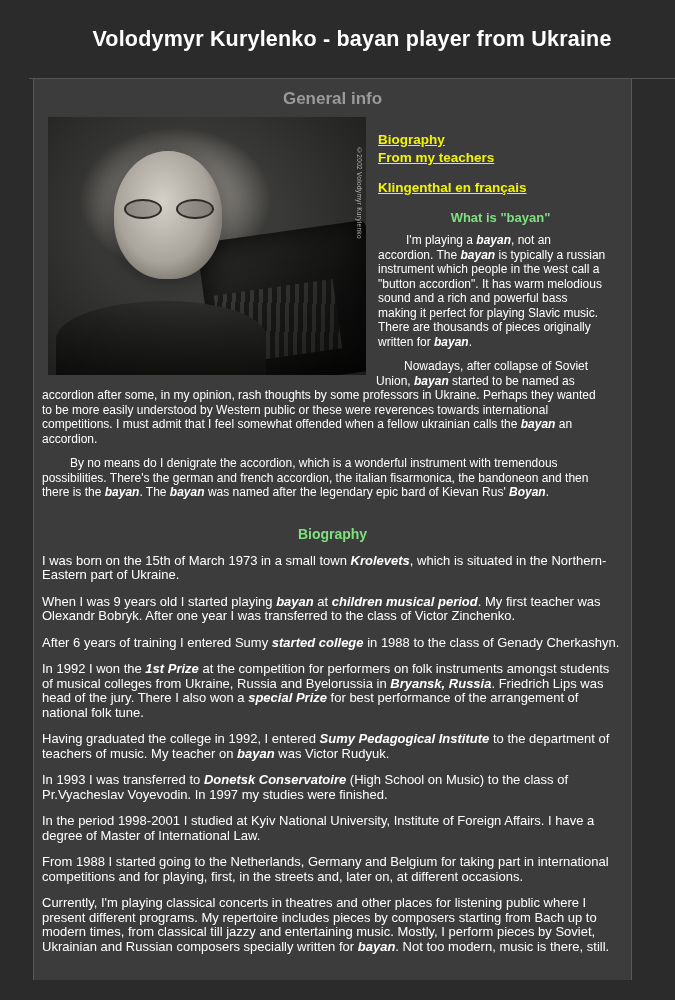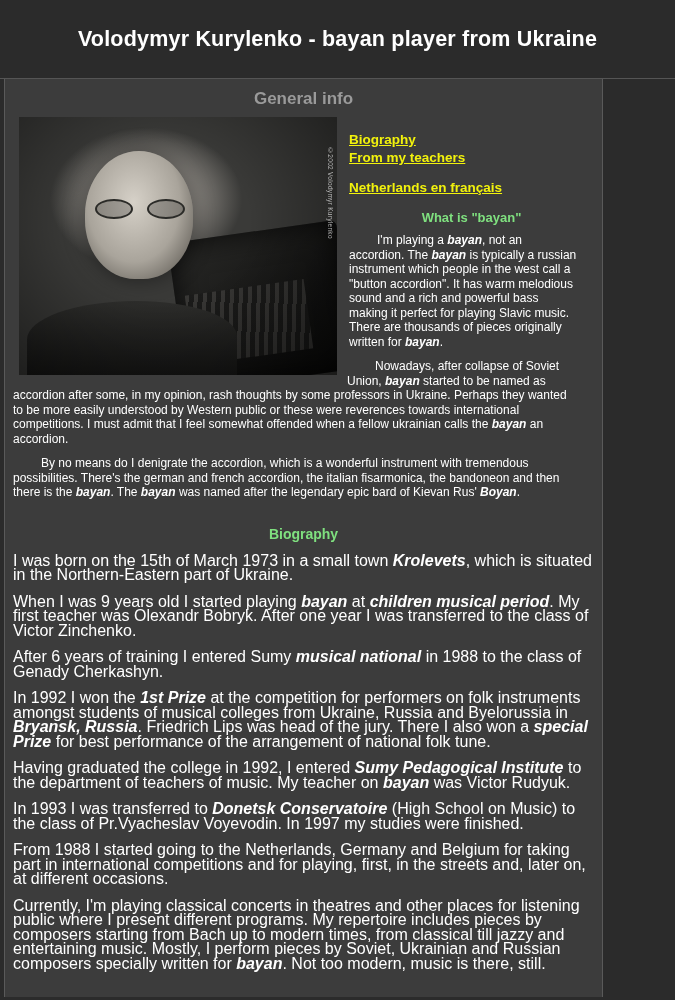--- a/index.html
+++ b/index.html
@@ -12,20 +12,21 @@
     font-family: "Liberation Sans", sans-serif;
     color: #ffffff;
     font-size: 12px;
   }
   .page {
     width: 675px;
     min-height: 1000px;
     background: #2b2b2b;
     position: relative;
     box-sizing: border-box;
+    padding-left: 29px;
   }
   .header {
     height: 78px;
     background: #2b2b2b;
     display: flex;
     align-items: center;
     justify-content: center;
     border-bottom: 1px solid #555;
   }
   .header h1 {
@@ -183,21 +184,21 @@
   .bio-title {
     color: #7fe07f;
     font-weight: bold;
     font-size: 14px;
     text-align: center;
     margin: 16px 0 12px 0;
   }
   .bio p {
     margin: 0 0 12px 0;
     line-height: 14.5px;
-    font-size: 16px;
+    font-size: 13px;
   }
   b.i, .bi { font-weight: bold; font-style: italic; }
 </style>
 </head>
 <body>
 
 <div class="page">
 
   <div class="header">
     <h1>Volodymyr Kurylenko - bayan player from Ukraine</h1>
@@ -219,42 +220,43 @@
           <div class="vignette"></div>
         </div>
         <div class="photo-credit">©2002 Volodymyr Kurylenko</div>
       </div>
 
       <div class="right-col">
         <div class="links">
           <a href="#">Biography</a>
           <a href="#">From my teachers</a>
           <div class="gap"></div>
-          <a href="#">Netherlands en français</a>
+          <a href="#">Klingenthal en français</a>
         </div>
 
         <div class="subhead">What is "bayan"</div>
 
         <p class="body">I'm playing a <b class="i">bayan</b>, not an accordion. The <b class="i">bayan</b> is typically a russian instrument which people in the west call a "button accordion". It has warm melodious sound and a rich and powerful bass making it perfect for playing Slavic music. There are thousands of pieces originally written for <b class="i">bayan</b>.</p>
       </div>
 
       <p class="body">Nowadays, after collapse of Soviet Union, <b class="i">bayan</b> started to be named as accordion after some, in my opinion, rash thoughts by some professors in Ukraine. Perhaps they wanted to be more easily understood by Western public or these were reverences towards international competitions. I must admit that I feel somewhat offended when a fellow ukrainian calls the <b class="i">bayan</b> an accordion.</p>
 
       <div class="clear"></div>
 
       <p class="body">By no means do I denigrate the accordion, which is a wonderful instrument with tremendous possibilities. There's the german and french accordion, the italian fisarmonica, the bandoneon and then there is the <b class="i">bayan</b>. The <b class="i">bayan</b> was named after the legendary epic bard of Kievan Rus' <b class="i">Boyan</b>.</p>
     </div>
 
     <div class="bio-title">Biography</div>
 
     <div class="bio">
       <p>I was born on the 15th of March 1973 in a small town <b class="i">Krolevets</b>, which is situated in the Northern-Eastern part of Ukraine.</p>
       <p>When I was 9 years old I started playing <b class="i">bayan</b> at <b class="i">children musical period</b>. My first teacher was Olexandr Bobryk. After one year I was transferred to the class of Victor Zinchenko.</p>
-      <p>After 6 years of training I entered Sumy <b class="i">musical national</b> in 1988 to the class of Genady Cherkashyn.</p>
+      <p>After 6 years of training I entered Sumy <b class="i">started college</b> in 1988 to the class of Genady Cherkashyn.</p>
       <p>In 1992 I won the <b class="i">1st Prize</b> at the competition for performers on folk instruments amongst students of musical colleges from Ukraine, Russia and Byelorussia in <b class="i">Bryansk, Russia</b>. Friedrich Lips was head of the jury. There I also won a <b class="i">special Prize</b> for best performance of the arrangement of national folk tune.</p>
       <p>Having graduated the college in 1992, I entered <b class="i">Sumy Pedagogical Institute</b> to the department of teachers of music. My teacher on <b class="i">bayan</b> was Victor Rudyuk.</p>
       <p>In 1993 I was transferred to <b class="i">Donetsk Conservatoire</b> (High School on Music) to the class of Pr.Vyacheslav Voyevodin. In 1997 my studies were finished.</p>
+      <p>In the period 1998-2001 I studied at Kyiv National University, Institute of Foreign Affairs. I have a degree of Master of International Law.</p>
       <p>From 1988 I started going to the Netherlands, Germany and Belgium for taking part in international competitions and for playing, first, in the streets and, later on, at different occasions.</p>
       <p>Currently, I'm playing classical concerts in theatres and other places for listening public where I present different programs. My repertoire includes pieces by composers starting from Bach up to modern times, from classical till jazzy and entertaining music. Mostly, I perform pieces by Soviet, Ukrainian and Russian composers specially written for <b class="i">bayan</b>. Not too modern, music is there, still.</p>
     </div>
 
   </div>
 </div>
 
 </body></html>

